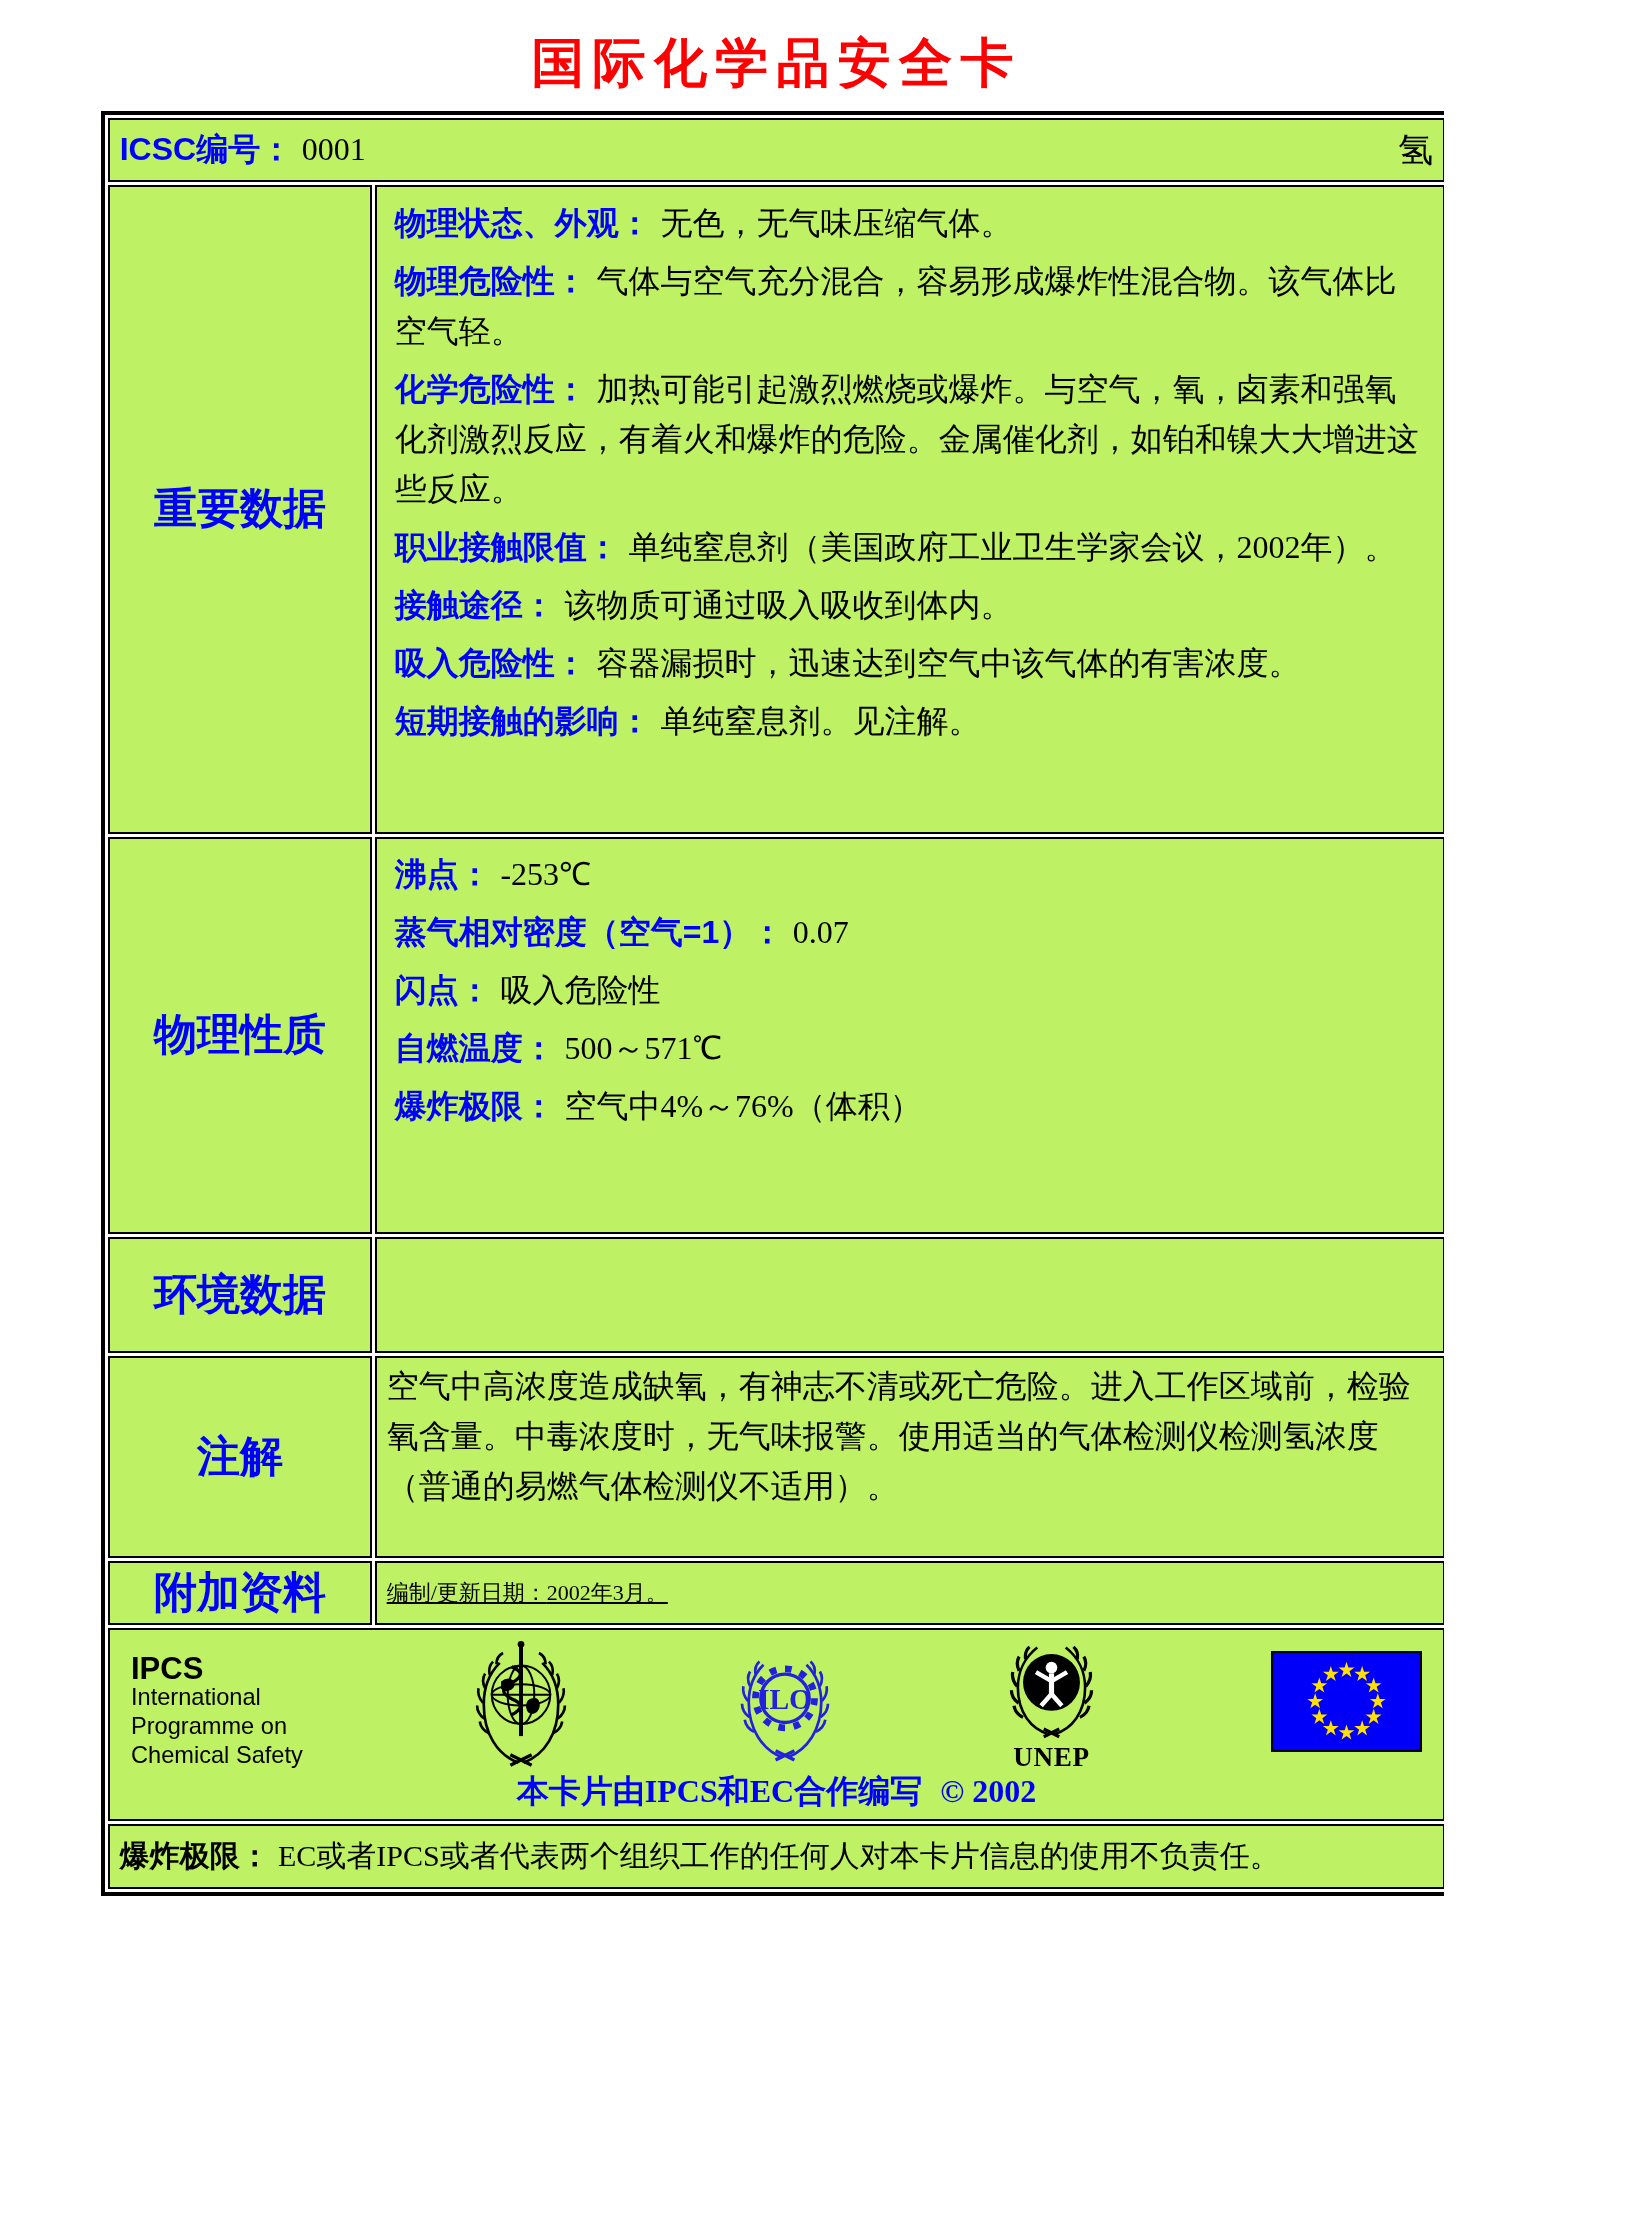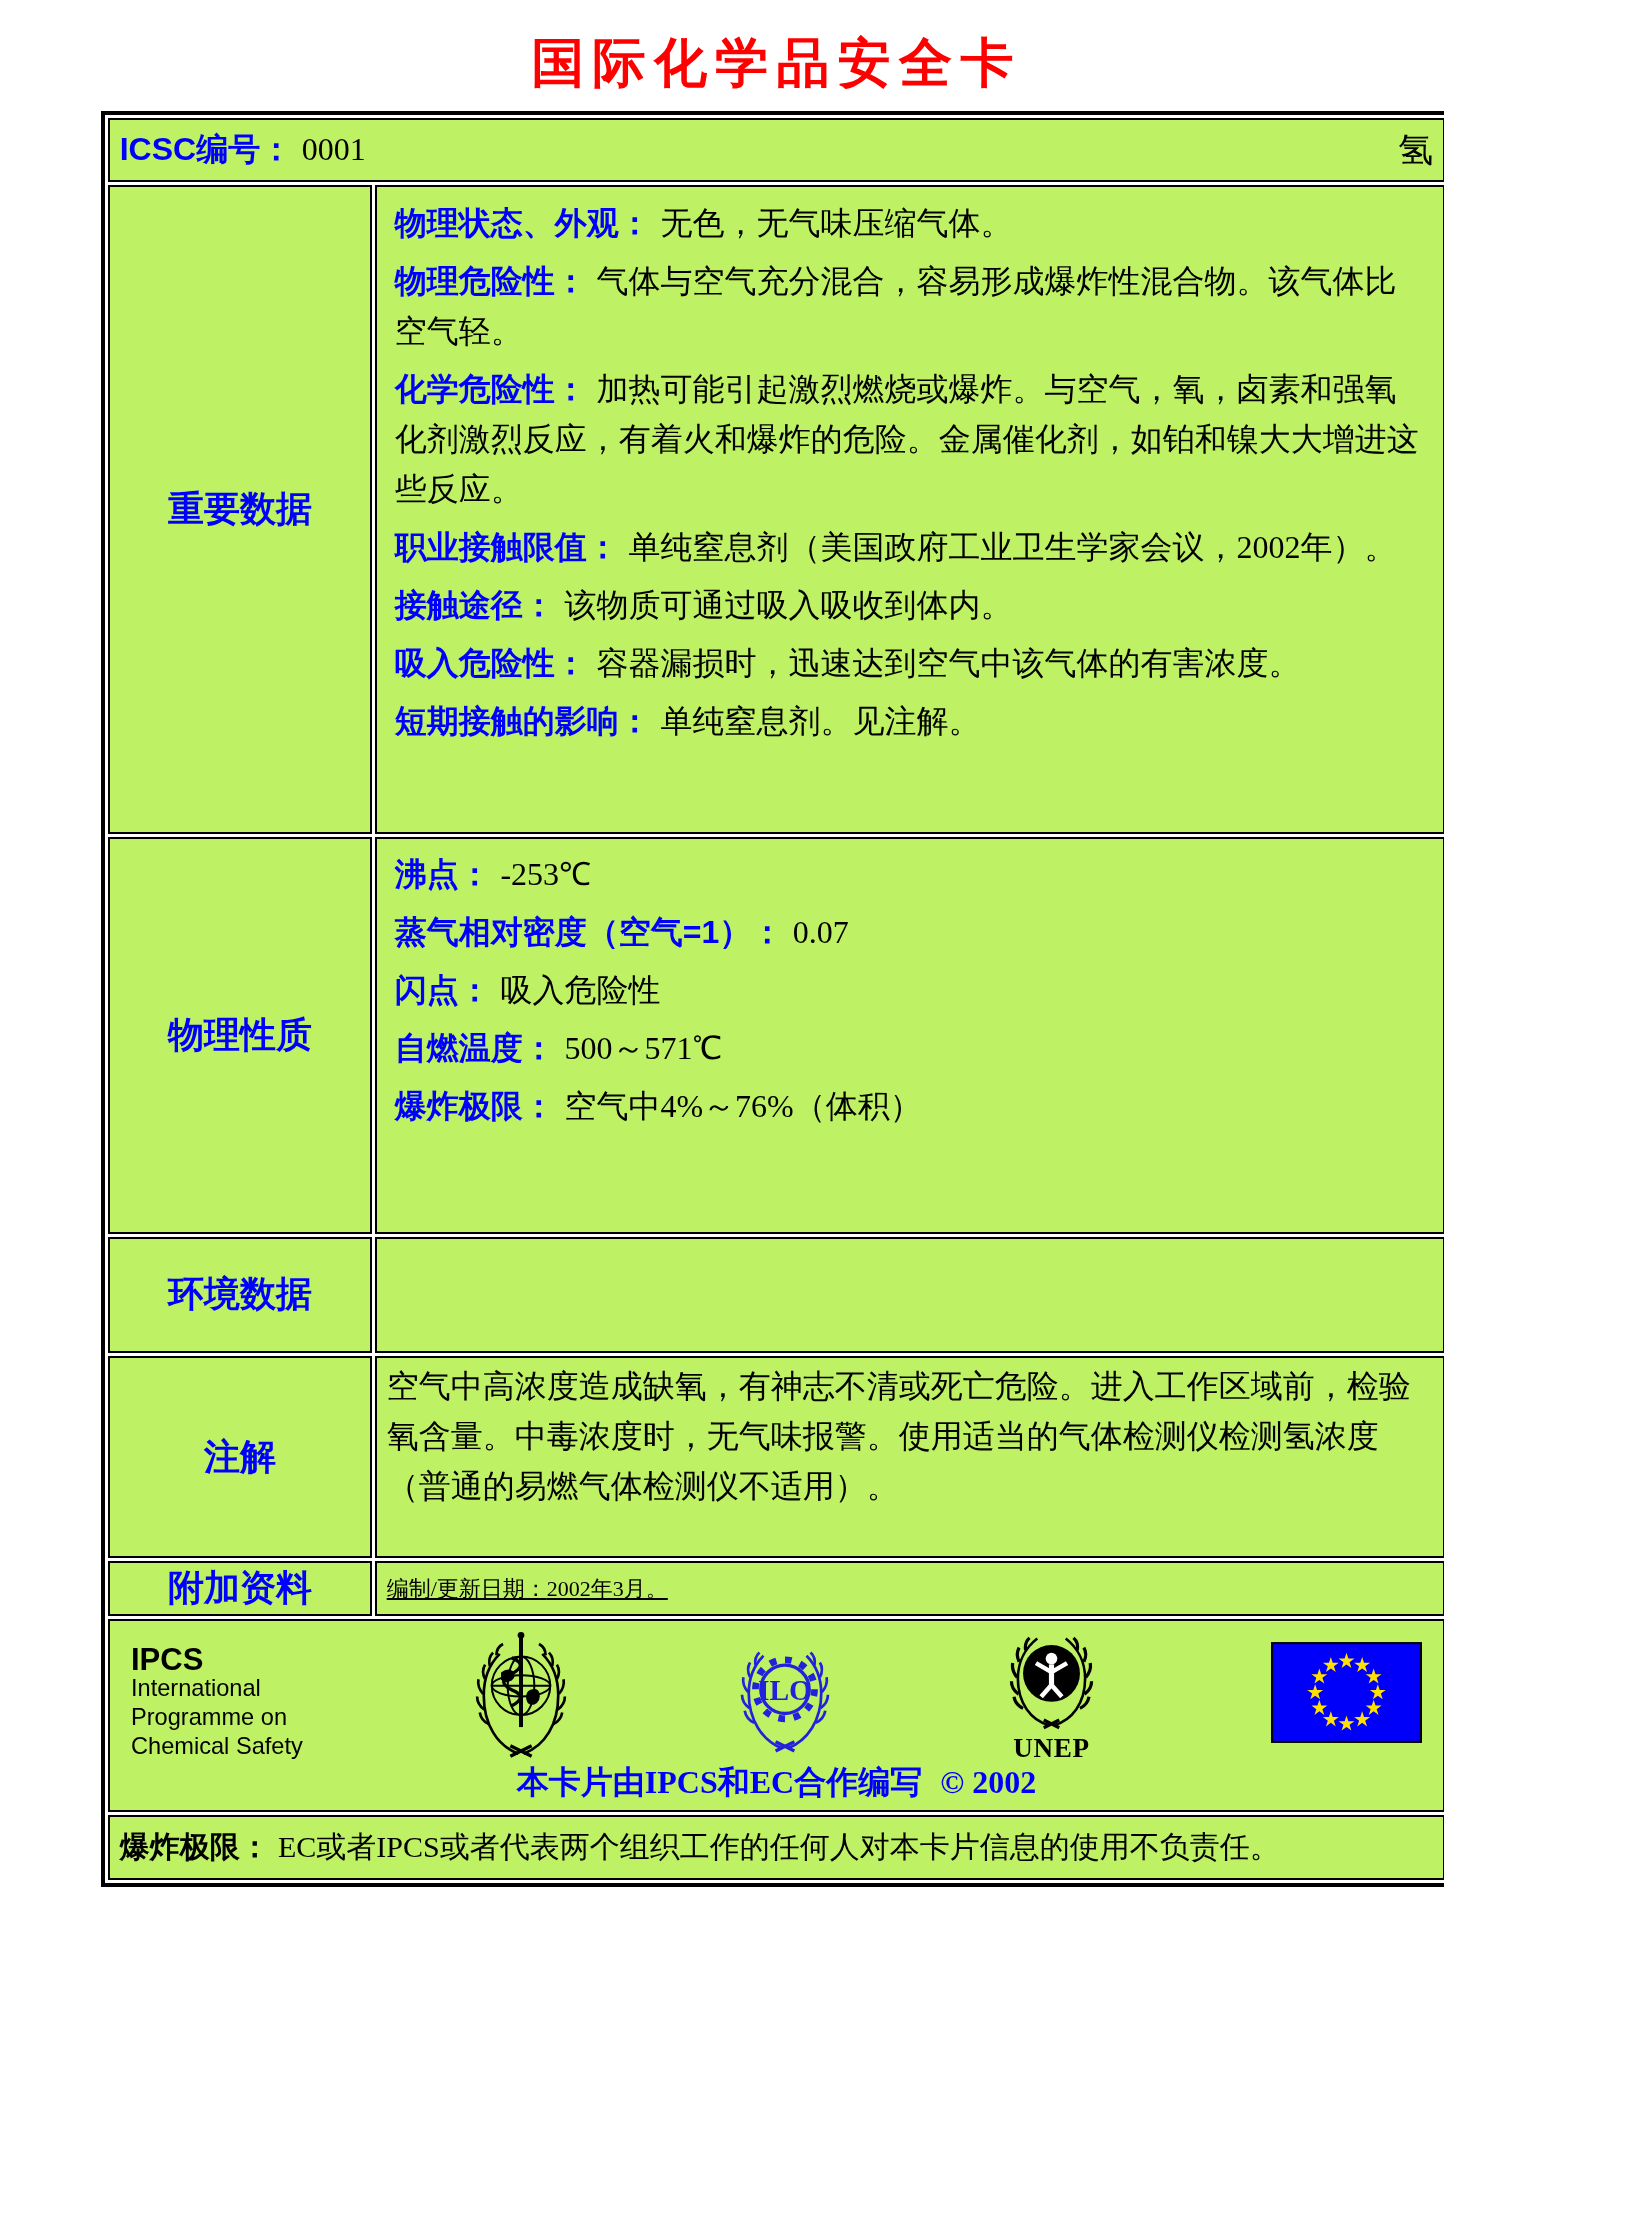--- a/index.html
+++ b/index.html
@@ -15,21 +15,21 @@
   table.card{
     margin-top:11px;margin-left:101px;width:1351px;
     border-collapse:separate;border-spacing:3.5px;border:4.2px solid #000;
     table-layout:fixed;background:#fff;
   }
   table.card td{border:2.8px solid #000;background:#bef264;}
   .col-label{width:264px;}
   td.label-cell{
     text-align:center;vertical-align:middle;
     font-family:"Liberation Sans",sans-serif;font-weight:bold;
-    color:#0000FF;font-size:36px;
+    color:#0000FF;font-size:43px;
   }
   td.content-cell{
     vertical-align:top;padding:2.8px 9.7px;font-size:32px;line-height:50px;
   }
   td.header-cell{vertical-align:middle;padding:0 9.7px;font-size:32px;}
   .header-flex{display:flex;justify-content:space-between;align-items:center;}
   .blab{
     color:#0000FF;font-family:"Liberation Sans",sans-serif;
     font-weight:bold;margin-right:9.7px;
   }

